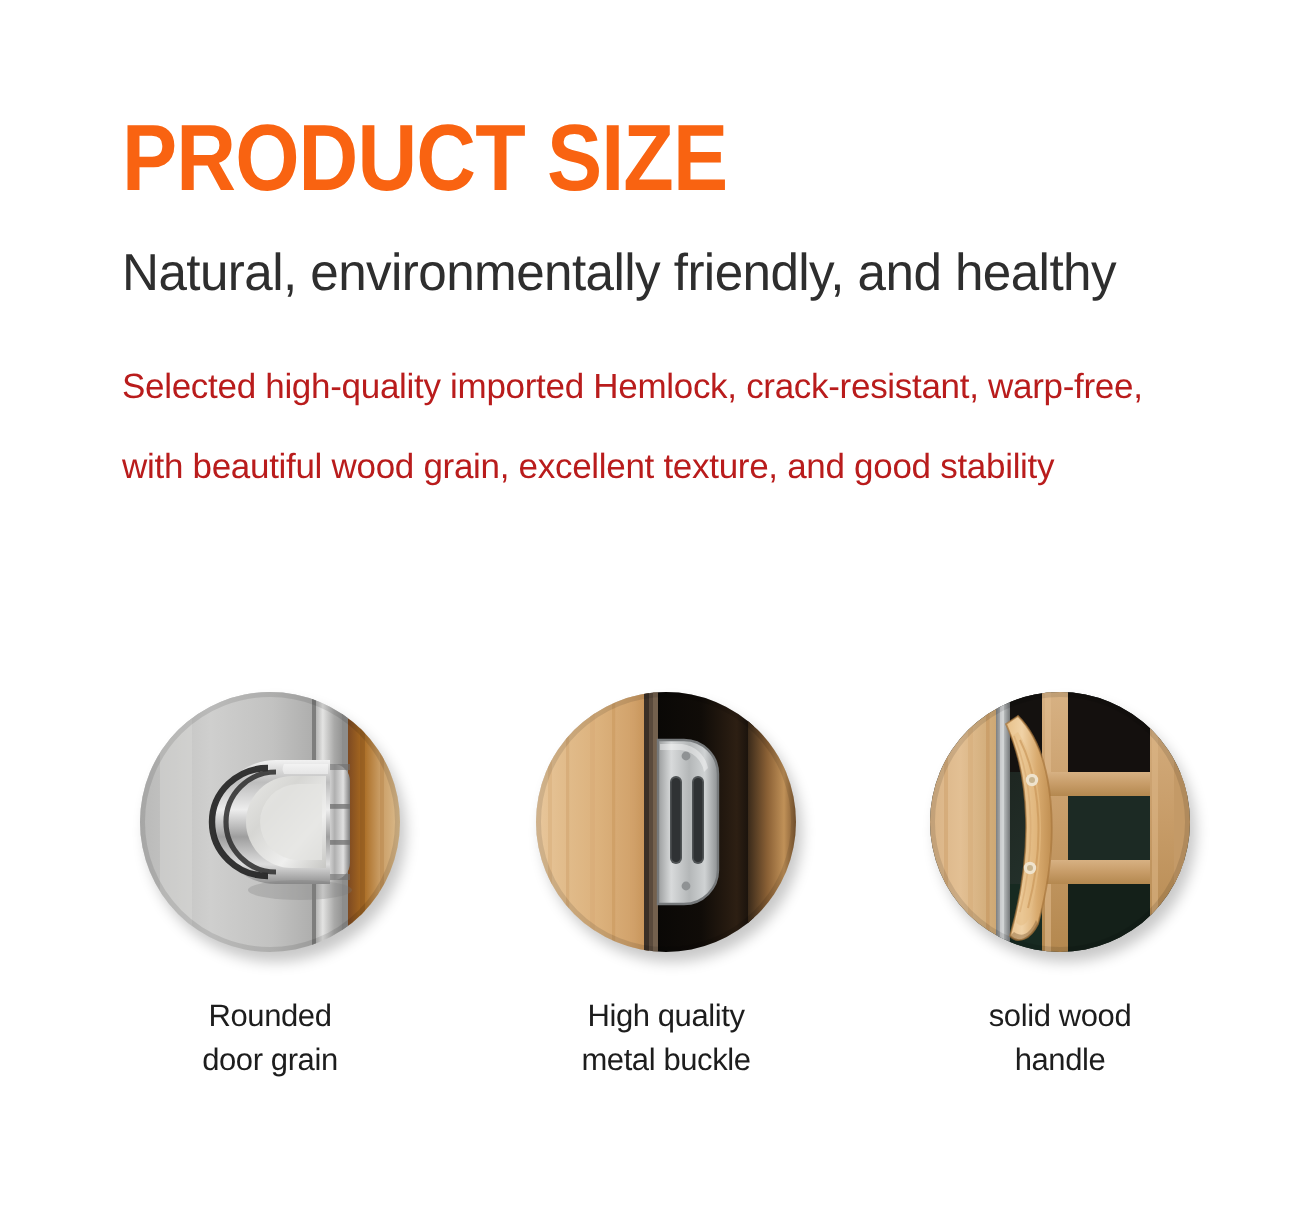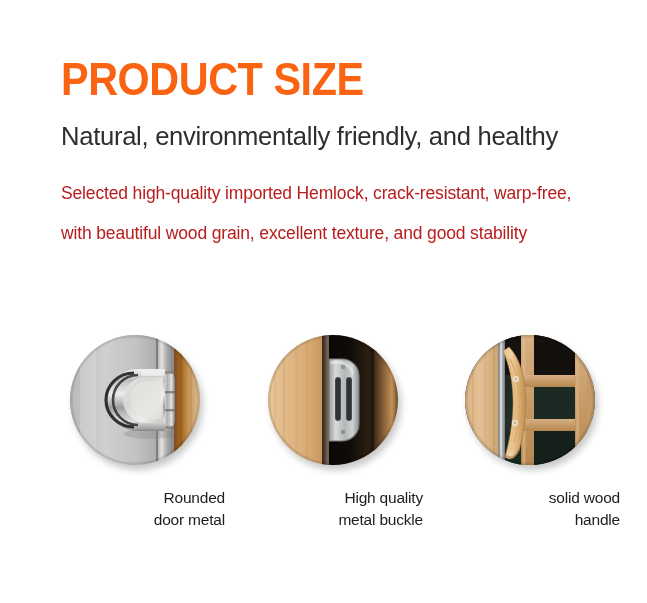--- a/index.html
+++ b/index.html
@@ -66,23 +66,23 @@
   .features {
     position: absolute;
     left: 0;
     top: 320px;
     width: 647px;
     height: 230px;
   }
 
   .feature {
     position: absolute;
-    top: 0;
+    top: 11px;
     width: 180px;
-    text-align: right;
+    text-align: center;
   }
   .feature.f1 { left: 17px; }
   .feature.f2 { left: 215px; }
   .feature.f3 { left: 412px; }
 
   .thumb-wrap {
     position: relative;
     width: 130px;
     height: 130px;
     margin: 15px auto 0;
@@ -204,21 +204,21 @@
             <path d="M72 36 H94 V41 H72 A5 5 0 0 1 72 36 Z" fill="#ffffff" opacity="0.45"></path>
 
             <ellipse cx="80" cy="99" rx="26" ry="5" fill="#7a7a7a" opacity="0.28"></ellipse>
 
             <circle cx="65" cy="65" r="64" fill="none" stroke="#000000" stroke-opacity="0.10" stroke-width="3"></circle>
           </svg>
         </div>
       </div>
       <div class="caption">
         <span class="cline">Rounded</span>
-        <span class="cline">door metal</span>
+        <span class="cline">door grain</span>
       </div>
     </div>
 
     <div class="feature f3">
       <div class="thumb-wrap">
         <div class="thumb">
           <svg viewBox="0 0 130 130" xmlns="http://www.w3.org/2000/svg">
             <defs>
               <linearGradient id="g3wood" x1="0" y1="0" x2="1" y2="0">
                 <stop offset="0%" stop-color="#d9b385"></stop>

